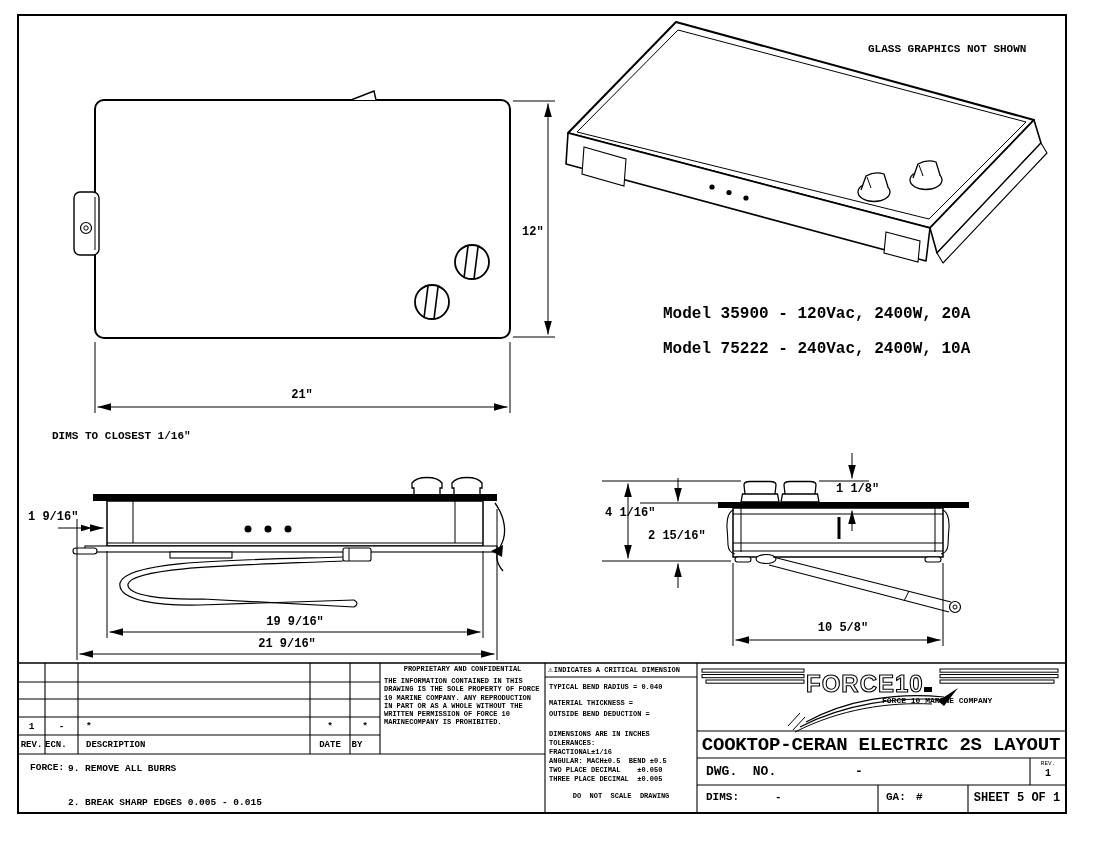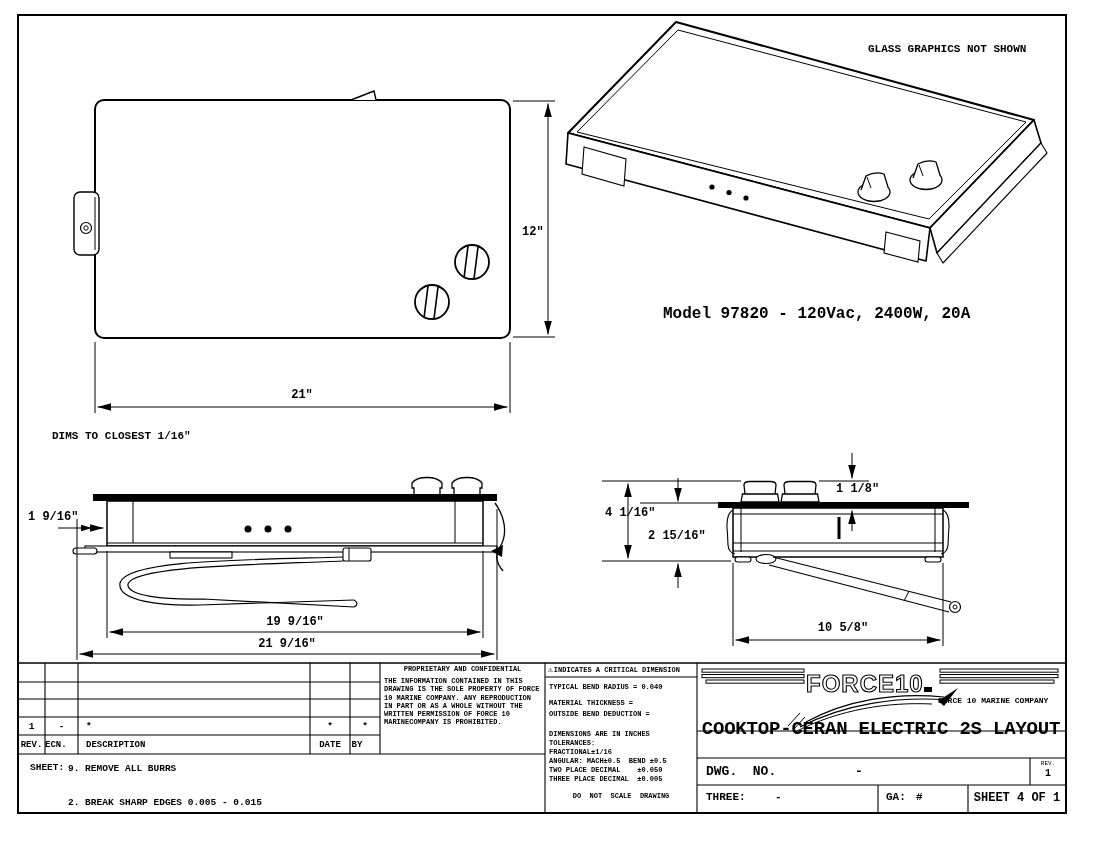--- a/index.html
+++ b/index.html
@@ -194,21 +194,22 @@
     <path d="M806,722 C846,700 896,692 944,697" fill="none" stroke-width="1.2"></path>
     <path d="M800,727 C844,704 898,696 948,700" fill="none" stroke-width="1.2"></path>
     <path d="M795,732 C840,709 888,702 932,704" fill="none" stroke-width="1"></path>
     <line x1="788" y1="726" x2="800" y2="713" stroke-width="1"></line>
     <line x1="793" y1="730" x2="805" y2="717" stroke-width="1"></line>
     <path d="M938,701 L958,688 L944,706 Z" fill="#000" stroke="none"></path>
   </g>
 </svg>
 
 <div class="lbl note" style="left:868px;top:44px">GLASS GRAPHICS NOT SHOWN</div>
-<div class="lbl big" style="left:663px;top:306px">Model 97820 - 120Vac, 2400W, 20A</div>
+<div class="lbl big" style="left:663px;top:306px">Model 35900 - 120Vac, 2400W, 20A</div>
+<div class="lbl big" style="left:663px;top:341px">Model 75222 - 240Vac, 2400W, 10A</div>
 
 <div class="lbl dim" style="left:522px;top:226px">12"</div>
 <div class="lbl dim ctr" style="left:280px;top:389px;width:44px">21"</div>
 <div class="lbl note" style="left:52px;top:431px">DIMS TO CLOSEST 1/16"</div>
 
 <div class="lbl dim" style="left:28px;top:511px">1 9/16"</div>
 <div class="lbl dim ctr" style="left:250px;top:616px;width:90px">19 9/16"</div>
 <div class="lbl dim ctr" style="left:242px;top:638px;width:90px">21 9/16"</div>
 
 <div class="lbl dim" style="left:605px;top:507px">4 1/16"</div>
@@ -220,44 +221,44 @@
 <div class="lbl t95 ctr" style="left:45px;top:722px;width:33px">-</div>
 <div class="lbl t95" style="left:86px;top:722px">*</div>
 <div class="lbl t95 ctr" style="left:310px;top:722px;width:40px">*</div>
 <div class="lbl t95 ctr" style="left:350px;top:722px;width:30px">*</div>
 <div class="lbl t9 ctr" style="left:18px;top:741px;width:27px">REV.</div>
 <div class="lbl t9 ctr" style="left:45px;top:741px;width:14px">ECN.</div>
 <div class="lbl t9" style="left:86px;top:741px">DESCRIPTION</div>
 <div class="lbl t9 ctr" style="left:310px;top:741px;width:40px">DATE</div>
 <div class="lbl t9 ctr" style="left:350px;top:741px;width:14px">BY</div>
 
-<div class="lbl t95" style="left:30px;top:763px">SHEET:</div>
+<div class="lbl t95" style="left:30px;top:763px">FORCE:</div>
 <div class="lbl t95" style="left:68px;top:764px">9. REMOVE ALL BURRS</div>
 <div class="lbl t95" style="left:68px;top:798px">2. BREAK SHARP EDGES 0.005 - 0.015</div>
 
 <div class="lbl t7 ctr" style="left:382px;top:666px;width:161px">PROPRIETARY AND CONFIDENTIAL</div>
 <div class="lbl t7 wrap" style="left:384px;top:677px;width:157px">THE INFORMATION CONTAINED IN THIS DRAWING IS THE SOLE PROPERTY OF FORCE 10 MARINE COMPANY.  ANY REPRODUCTION IN PART OR AS A WHOLE WITHOUT THE WRITTEN PERMISSION OF FORCE 10 MARINECOMPANY IS PROHIBITED.</div>
 
 <div class="lbl t7" style="left:548px;top:666px"><span class="warnico">⚠</span><span>INDICATES A CRITICAL DIMENSION</span></div>
 <div class="lbl t7" style="left:549px;top:684px">TYPICAL BEND RADIUS = 0.040</div>
 <div class="lbl t7" style="left:549px;top:700px">MATERIAL THICKNESS =</div>
 <div class="lbl t7" style="left:549px;top:711px">OUTSIDE BEND DEDUCTION =</div>
 <div class="lbl t7" style="left:549px;top:731px">DIMENSIONS ARE IN INCHES</div>
 <div class="lbl t7" style="left:549px;top:740px">TOLERANCES:</div>
 <div class="lbl t7" style="left:549px;top:749px">FRACTIONAL±1/16</div>
 <div class="lbl t7" style="left:549px;top:758px">ANGULAR: MACH±0.5  BEND ±0.5</div>
 <div class="lbl t7" style="left:549px;top:767px">TWO PLACE DECIMAL    ±0.050</div>
 <div class="lbl t7" style="left:549px;top:776px">THREE PLACE DECIMAL  ±0.005</div>
 <div class="lbl t7 ctr" style="left:545px;top:793px;width:152px">DO  NOT  SCALE  DRAWING</div>
 
-<div class="lbl" style="left:938px;top:697px;font-size:8px">FORCE 10 MARINE COMPANY</div>
-<div class="lbl title ctr" style="left:699px;top:720px;width:364px">COOKTOP-CERAN ELECTRIC 2S LAYOUT</div>
+<div class="lbl" style="left:882px;top:697px;font-size:8px">FORCE 10 MARINE COMPANY</div>
+<div class="lbl title ctr" style="left:699px;top:736px;width:364px">COOKTOP-CERAN ELECTRIC 2S LAYOUT</div>
 <div class="lbl" style="left:706px;top:765px;font-size:13px">DWG.  NO.</div>
 <div class="lbl" style="left:855px;top:765px;font-size:13px">-</div>
 <div class="lbl ctr" style="left:1030px;top:761px;width:36px;font-size:6px;font-weight:normal">REV.</div>
 <div class="lbl ctr" style="left:1030px;top:769px;width:36px;font-size:10px">1</div>
-<div class="lbl note" style="left:706px;top:792px">THREE:</div>
+<div class="lbl note" style="left:706px;top:792px">DIMS:</div>
 <div class="lbl note" style="left:775px;top:792px">-</div>
 <div class="lbl note" style="left:886px;top:792px">GA:</div>
 <div class="lbl note" style="left:916px;top:792px">#</div>
-<div class="lbl ctr" style="left:968px;top:792px;width:98px;font-size:12px">SHEET 4 OF 1</div>
+<div class="lbl ctr" style="left:968px;top:792px;width:98px;font-size:12px">SHEET 5 OF 1</div>
 
 </div>
 
 </body></html>

